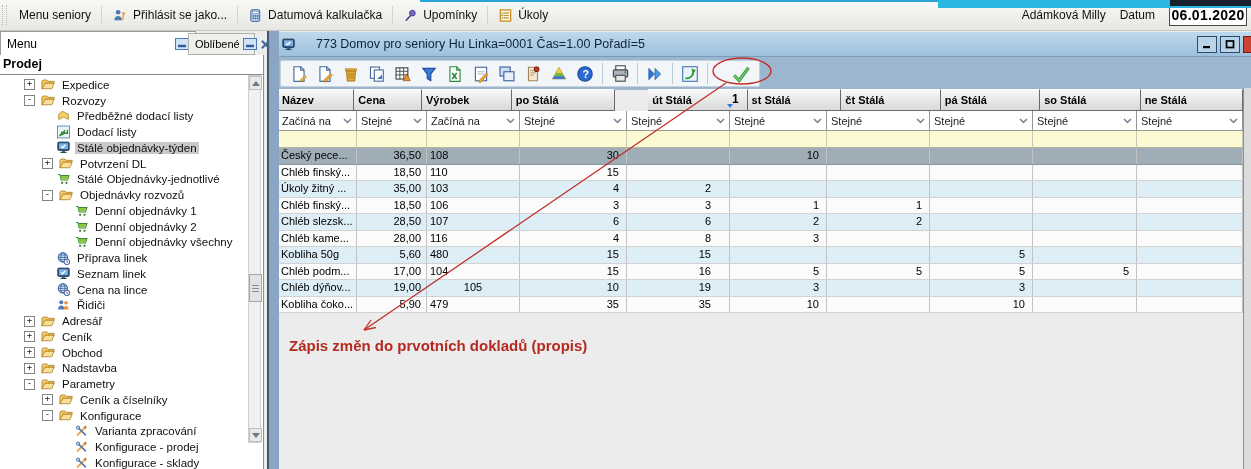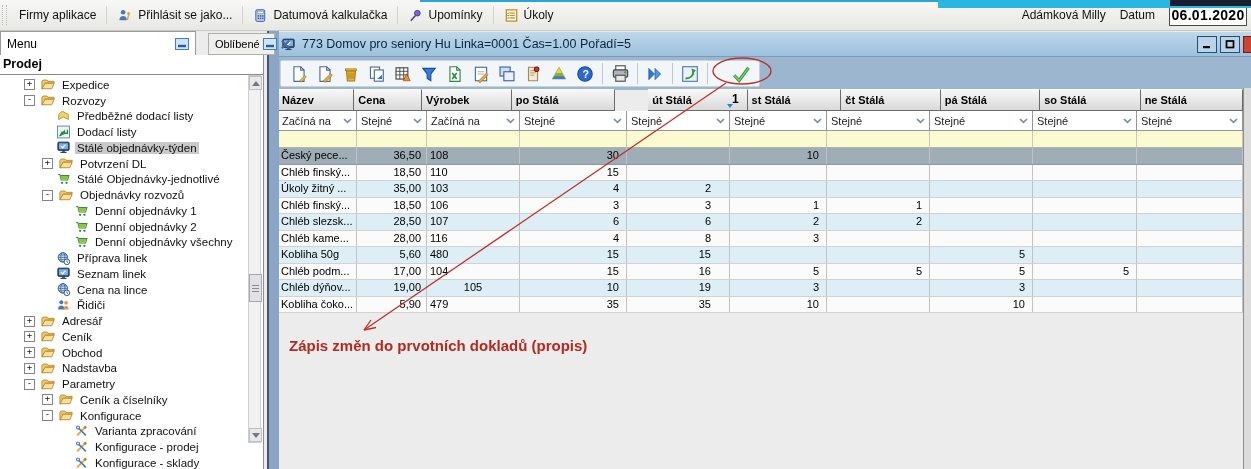--- a/index.html
+++ b/index.html
@@ -19,21 +19,21 @@
   .topbar-right{margin-left:auto;display:flex;align-items:center;gap:14px;padding-right:4px}
   .user-name{font-size:12px;color:#101010}
   .date-label{font-size:12px;color:#101010}
   .date-box{width:76px;height:20px;border:1px solid #4a4a4a;background:#fff;font-weight:bold;
             font-size:14px;display:flex;align-items:center;justify-content:center;letter-spacing:.3px}
   
   .tab-menu{position:absolute;left:0;top:31px;width:196px;height:24px;background:#fff;
             border:1px solid #9a9a98;border-bottom:none;display:flex;align-items:center;
             padding:0 6px;font-size:12px;z-index:4;box-sizing:border-box}
   .tab-menu .btns{margin-left:auto;display:flex;gap:3px}
-  .tab-fav{position:absolute;left:208px;top:33px;width:67px;height:22px;background:#eff0ec;
+  .tab-fav{position:absolute;left:188px;top:33px;width:67px;height:22px;background:#eff0ec;
            border:1px solid #aeaeaa;display:flex;align-items:center;gap:3px;
            padding:0 3px 0 6px;font-size:11px;z-index:4;box-sizing:border-box}
   .tab-fav .btns{margin-left:auto;display:flex;gap:2px;align-items:center}
   
   .sidebar{position:absolute;left:0;top:55px;width:264px;height:414px;background:#fff;
            border-right:1px solid #8e8e8c;box-sizing:border-box;overflow:hidden;z-index:3}
   .tree-root{height:17px;font-weight:bold;font-size:12.5px;padding:2px 0 0 3px;border-bottom:1px solid #8a8a88}
   .tree{position:absolute;left:0;top:22px;right:15px;bottom:0;overflow:hidden}
   .tree-item{height:15.75px;display:flex;align-items:center;font-size:11.5px;white-space:nowrap;color:#101010}
   .toggle{width:9px;height:9px;border:1px solid #848484;background:#fff;font-size:9px;line-height:7px;
@@ -47,21 +47,21 @@
           display:flex;align-items:center;justify-content:center}
   .sb-thumb{position:absolute;left:0;top:198px;width:11px;height:26px;background:#e2e2e6;
             border:1px solid #a6a6ae;display:flex;flex-direction:column;gap:2px;align-items:center;justify-content:center}
   .sb-thumb i{display:block;width:7px;height:1px;background:#8a8a92}
   .vstrip{position:absolute;left:267px;top:31px;width:10px;height:438px;background:#8ba6c4;
           border-left:2px solid #46566c;z-index:3}
   
   .win{position:absolute;left:277px;top:32px;width:974px;height:437px;background:#ececec;z-index:2}
   .titlebar{height:24px;background:linear-gradient(#bed8ec,#9cc0de);display:flex;align-items:center;
             padding:0 4px;border-bottom:1px solid #7a9cba}
-  .title-text{font-size:12.5px;color:#0e2438;margin-left:6px}
+  .title-text{font-size:12.5px;color:#0e2438;margin-left:20px}
   .win-btns{margin-left:auto;display:flex;gap:3px;align-items:center}
   .win-btn{width:20px;height:17px;background:#b9d3e8;border:1px solid #2c4c6c;display:flex;
            align-items:center;justify-content:center;box-sizing:border-box}
   .win-btn.close{background:#cc4433;border-color:#7a1a0a;width:16px;margin-right:-12px}
   .toolbar{height:33px;background:#9cb6d0;position:relative}
   .tool-strip{position:absolute;left:3px;top:3px;height:27px;background:#f3f6f9;border:1px solid #c6d2dc;
               border-radius:2px;display:flex;align-items:center;padding:0 5px;box-sizing:border-box}
   .tool-btn{width:24px;height:24px;display:flex;align-items:center;justify-content:center;margin:0 1px}
   .tool-sep{width:1px;height:21px;background:#bcc8d2;margin:0 4px}
   .tool-gap{width:16px}
@@ -99,21 +99,21 @@
 <div class="canvas">
 
   <div class="top-line"></div>
   <div class="cyan-strip"></div>
   <div class="cyan-dark"></div>
 
   <div class="topbar">
     <div class="grip"></div>
     <div id="topbar-items" style="display:flex;align-items:center;">
         <div class="tb-item">
-          <span>Firmy aplikace</span>
+          <span>Menu seniory</span>
         </div>
         <span class="tb-sep"></span>
         <div class="tb-item">
           <span class="ic">
             <svg width="16" height="15" viewBox="0 0 16 16">
               <circle cx="6" cy="4.5" r="2.5" fill="#4a7ab5"></circle>
               <path d="M2 13c0-3 2-4.5 4-4.5s4 1.5 4 4.5z" fill="#4a7ab5"></path>
               <circle cx="11.8" cy="5.8" r="1.6" fill="#e8a33d"></circle>
               <rect x="11.2" y="7" width="1.5" height="6" fill="#e8a33d" transform="rotate(14 11.9 7)"></rect>
             </svg>

